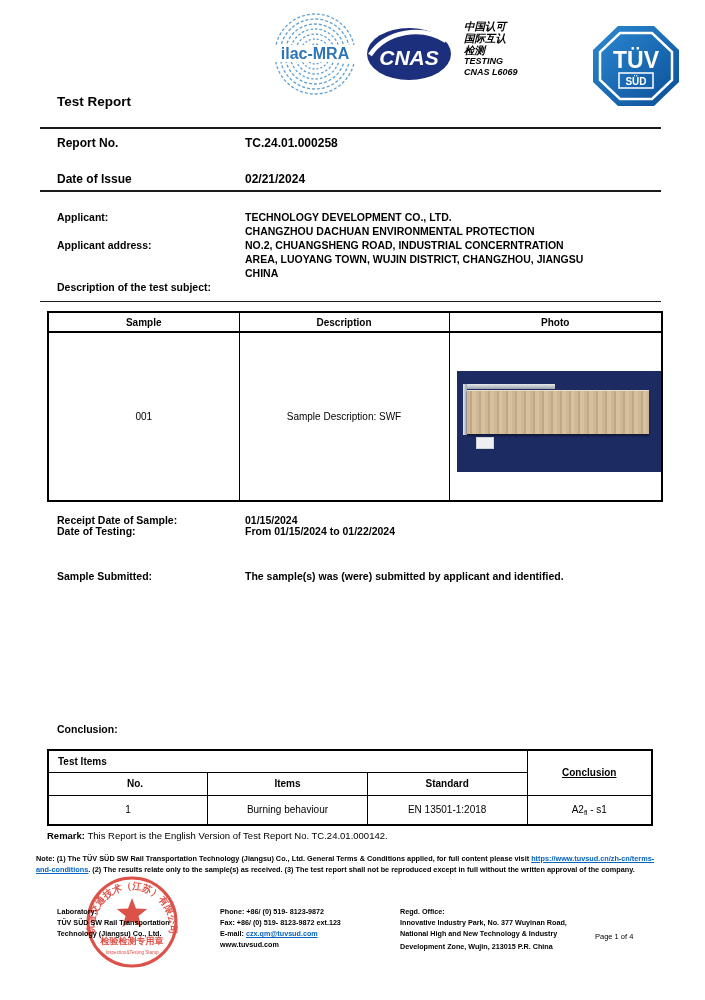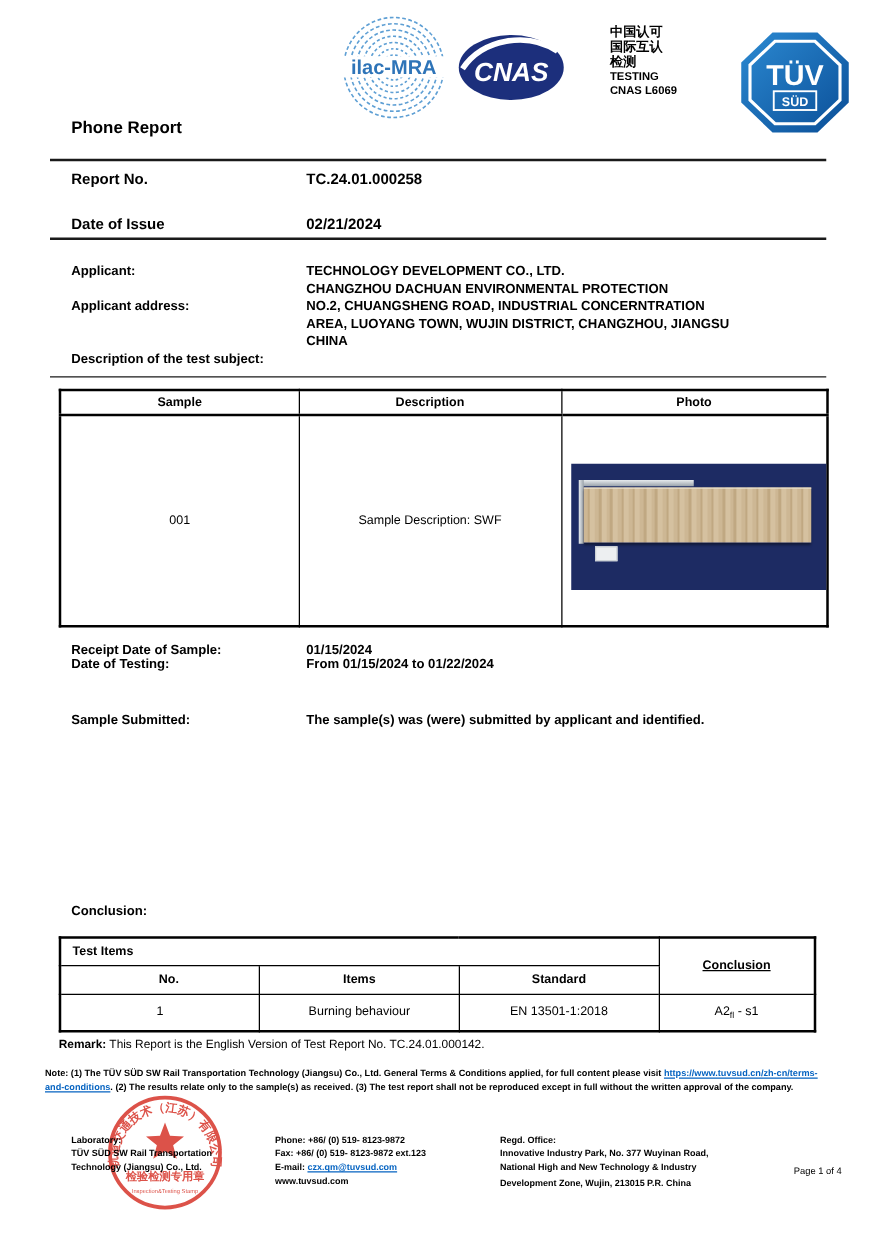--- a/index.html
+++ b/index.html
@@ -5,21 +5,21 @@
   * { margin:0; padding:0; box-sizing:border-box; }
   body { background:#888; font-family:"Liberation Sans", sans-serif; }
   .page {
     position:relative; width:705px; height:1000px; margin:0 auto;
     background:#ffffff; color:#000; overflow:hidden;
     font-family:"Liberation Sans", sans-serif;
   }
   .abs { position:absolute; }
 
   
-  .accred { left:488px; top:20px; font-weight:bold; }
+  .accred { left:464px; top:20px; font-weight:bold;font-style:italic; }
   .accred .cn { font-size:10.5px; line-height:12px; }
   .accred .en { font-size:9px; line-height:11px; }
 
   .tuv-logo { left:592px; top:25px; }
 
   
   .title { left:57px; top:94px; font-size:13.5px; font-weight:bold; }
   .rule { left:40px; width:621px; background:#1a1a1a; }
   .rule1 { top:127px; height:2px; }
   .rule2 { top:190px; height:1.5px; }
@@ -66,21 +66,21 @@
 
   .note { left:36px; top:854px; width:620px; font-size:7.3px; font-weight:bold; line-height:10.5px; }
   .link { color:#0563c1; text-decoration:underline; cursor:pointer; }
 
   
   .foot { font-size:7.2px; font-weight:bold; line-height:11px; }
   .foot-lab { left:57px; top:906px; }
   .foot-contact { left:220px; top:906px; }
   .foot-regd { left:400px; top:906px; width:185px; }
   .foot-regd .gap { margin-top:2px; }
-  .page-num { left:595px; top:932px; font-size:7.5px; font-weight:normal;margin-left:40px; }
+  .page-num { left:595px; top:932px; font-size:7.5px; font-weight:normal; }
 
   .stamp { left:84px; top:874px; opacity:.88; mix-blend-mode:multiply; }
 </style>
 </head>
 <body>
 
 <div class="page">
 
   <svg class="abs" style="left:270px; top:10px;" width="90" height="88" viewBox="0 0 90 88">
     <g fill="none" stroke="#5e9fd4" stroke-width="1.3">
@@ -117,21 +117,21 @@
         <stop offset="1" stop-color="#0a4e97"></stop>
       </linearGradient>
     </defs>
     <polygon points="26,1 62,1 87,25 87,57 62,81 26,81 1,57 1,25" fill="url(#tuvg)"></polygon>
     <polygon points="28,8 60,8 80,27 80,55 60,74 28,74 8,55 8,27" fill="none" stroke="#ffffff" stroke-width="2.5"></polygon>
     <text x="44" y="43" text-anchor="middle" font-size="23" font-weight="bold" fill="#ffffff">TÜV</text>
     <rect x="27" y="48" width="34" height="15" fill="none" stroke="#ffffff" stroke-width="1.5"></rect>
     <text x="44" y="59.5" text-anchor="middle" font-size="10" font-weight="bold" fill="#ffffff">SÜD</text>
   </svg>
 
-  <div class="abs title">Phone Report</div>
+  <div class="abs title">Test Report</div>
 
   <div class="abs rule rule1"></div>
 
   <div class="abs kv-row big" style="top:136px;">
     <div class="k">Report No.</div>
     <div class="v">TC.24.01.000258</div>
   </div>
   <div class="abs kv-row big" style="top:172px;">
     <div class="k">Date of Issue</div>
     <div class="v">02/21/2024</div>

